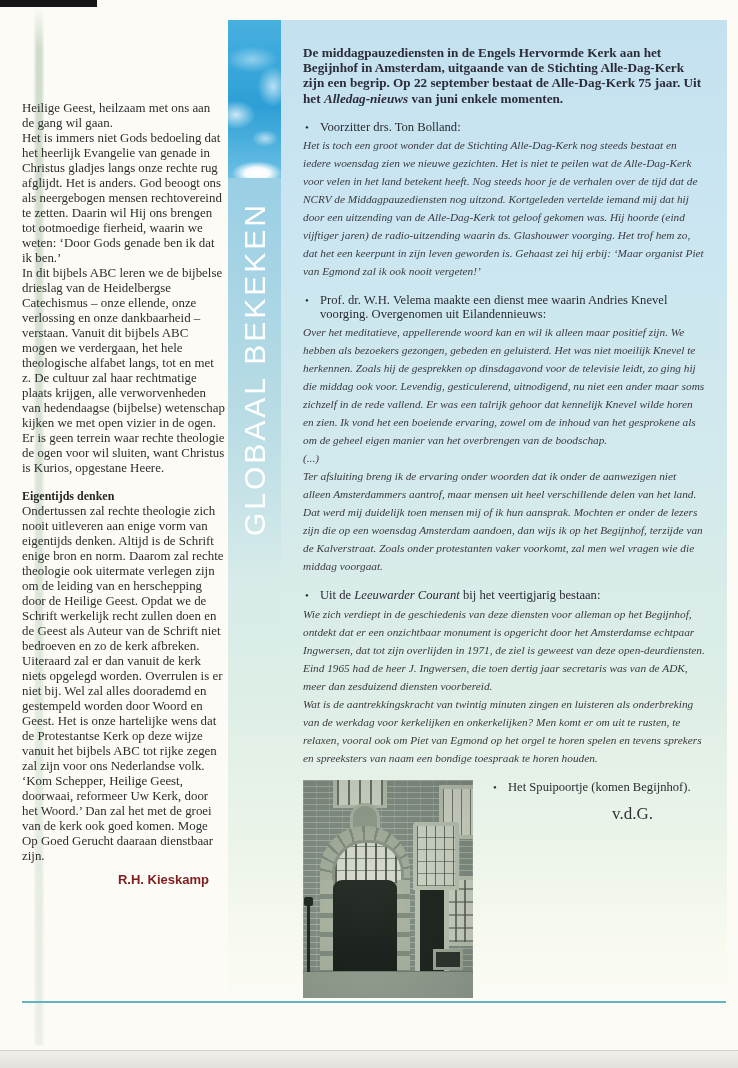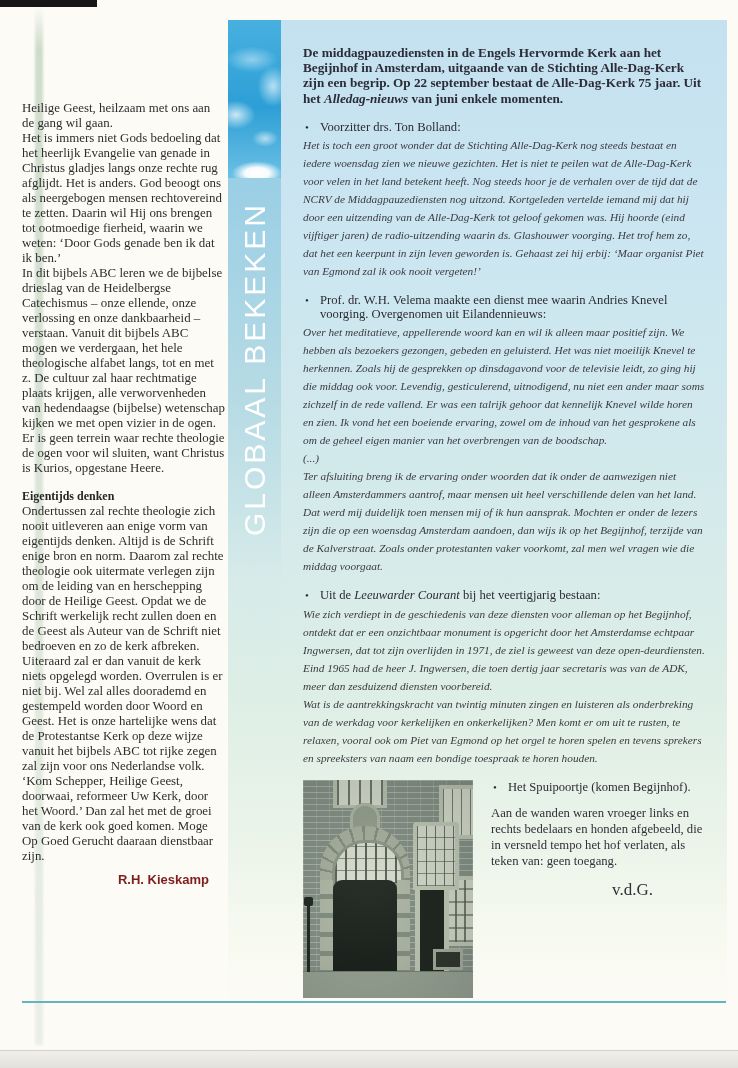--- a/index.html
+++ b/index.html
@@ -201,21 +201,20 @@
         <div class="ph-basement"></div>
         <div class="ph-ground"></div>
         <div class="ph-lamp"></div>
         <div class="ph-shade"></div>
       </div>
       <div class="caption-col">
         <div class="sec-head">
           <span class="bullet">•</span>
           <span class="head-text">Het Spuipoortje (komen Begijnhof).</span>
         </div>
-        <p class="caption-body">Aan de wanden waren vroeger links en rechts bedelaars en honden afgebeeld, die in versneld tempo het hof verlaten, als teken van: geen toegang.</p>
         <div class="caption-author">v.d.G.</div>
       </div>
     </div>
   </div>
 
   <div class="footer-rule"></div>
 
   <div class="scan-bottom"></div>
 </div>
 

